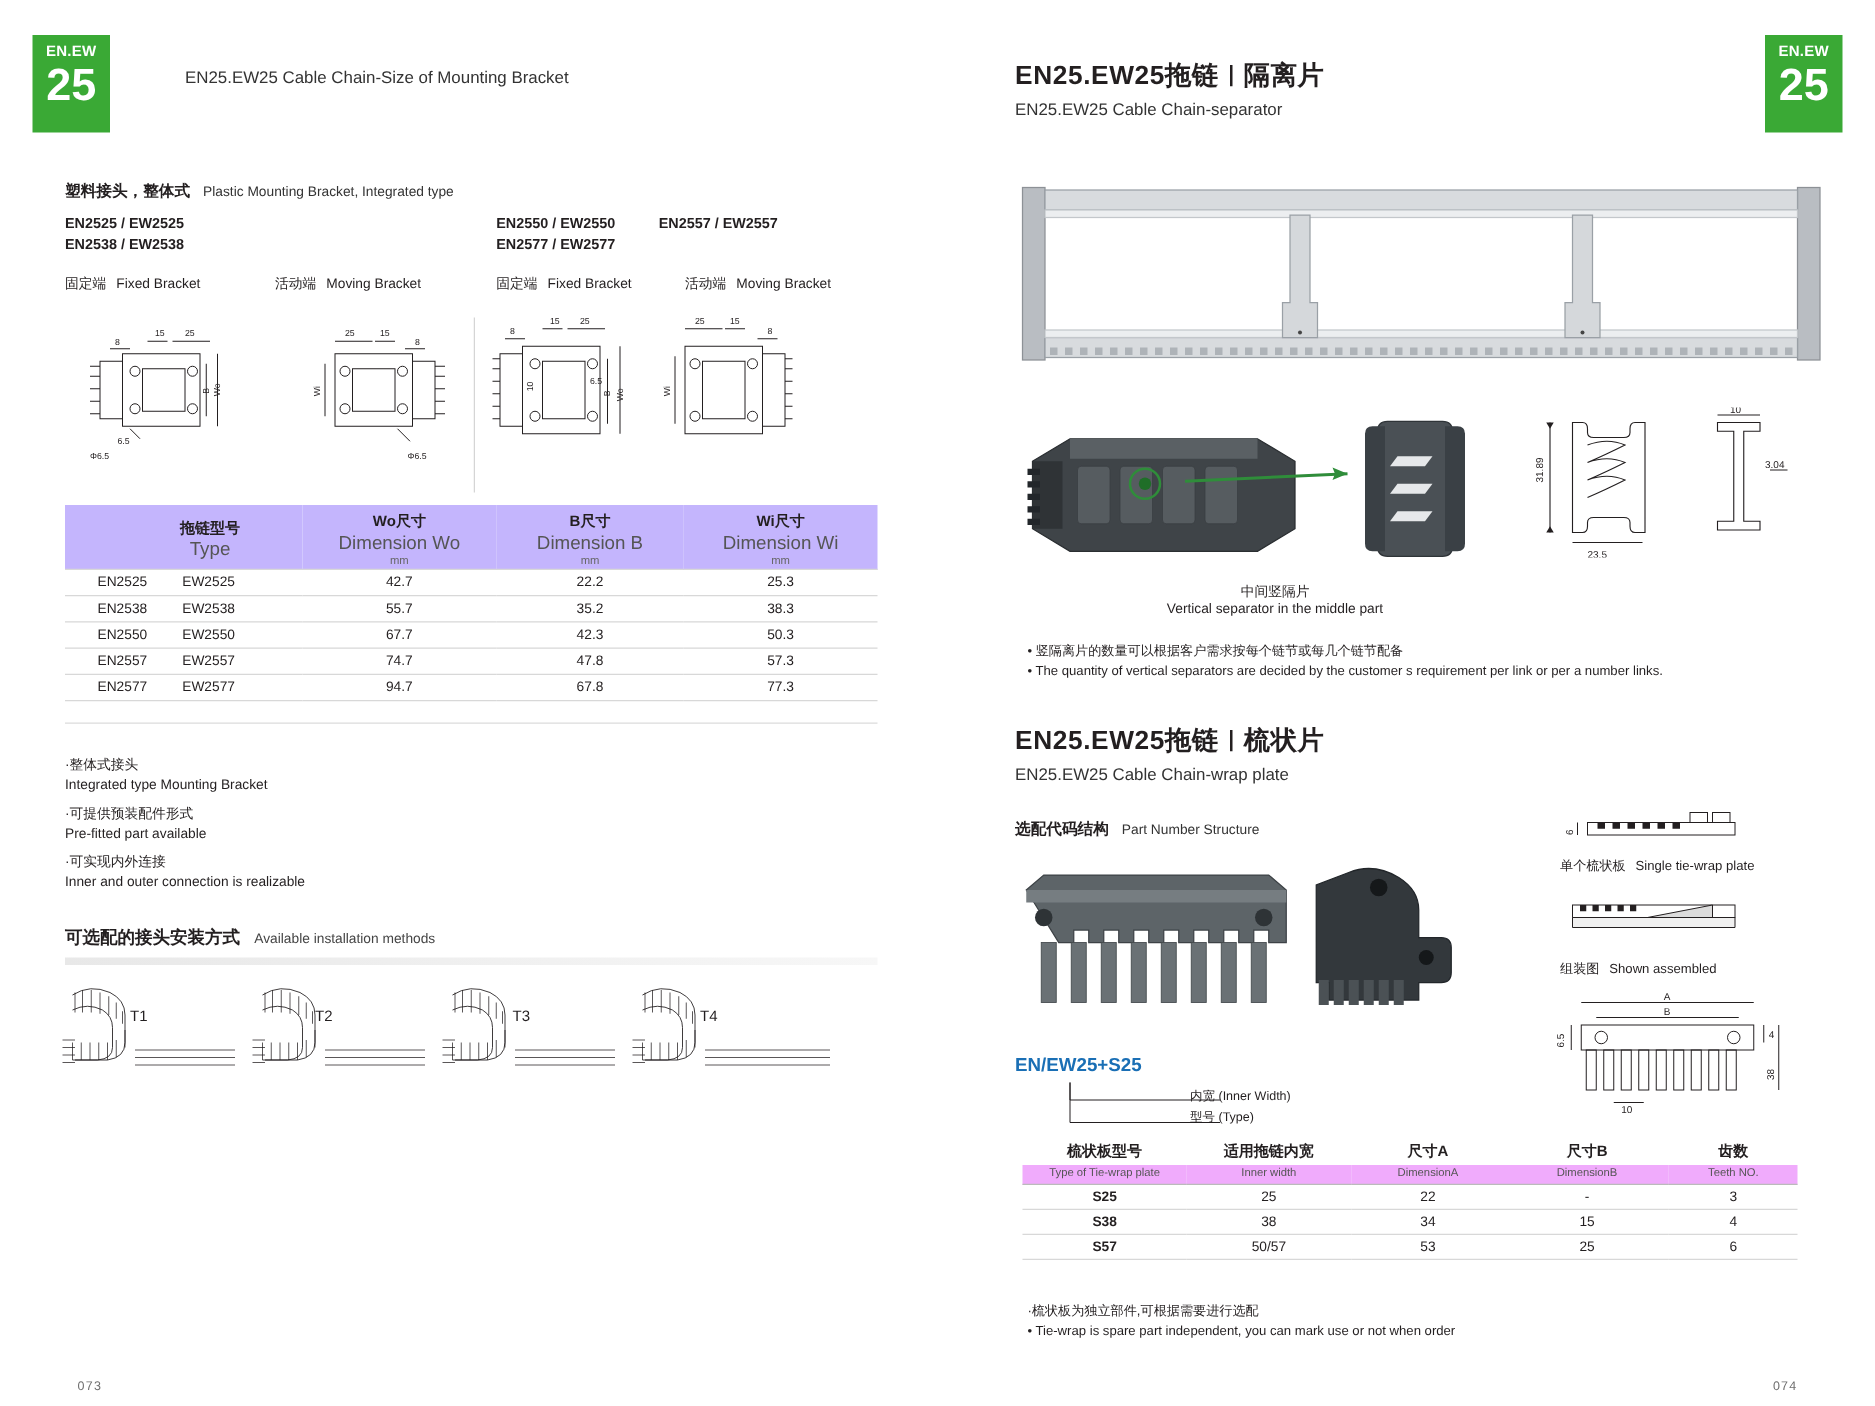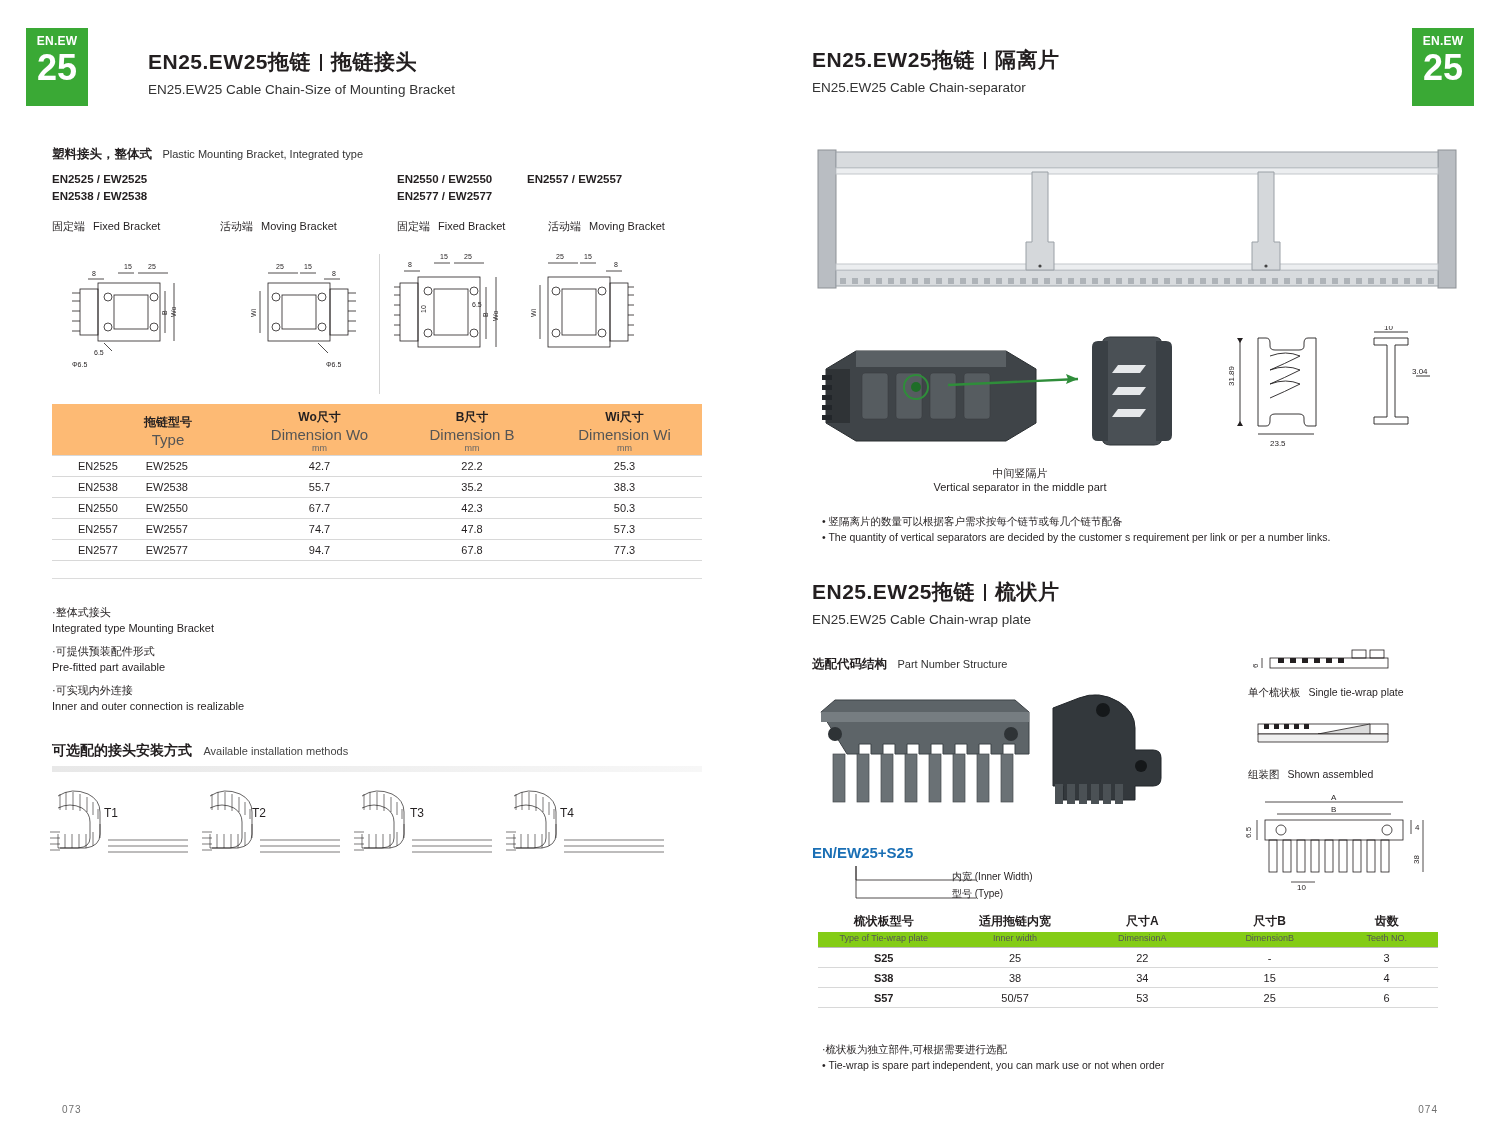--- a/index.html
+++ b/index.html
@@ -41,21 +41,21 @@
   .lbl-en { font-size:11px; color:#333; }
 
   .blk { position:absolute; }
 
   .models { font-size:11.5px; font-weight:bold; line-height:17px; }
   .fixmov { font-size:11px; }
 
   
   table.dim { border-collapse:collapse; font-size:11px; }
   table.dim th, table.dim td { padding:0; }
-  .thead-row { background:#fdba74; }
+  .thead-row { background:#c4b5fd; }
   .th-cn { font-weight:bold; font-size:12px; color:#231f20; }
   .th-en { font-weight:normal; font-size:15px; color:#555; }
   .th-mm { font-weight:normal; font-size:9px; color:#666; }
 
   .dim td { text-align:center; border-bottom:1px solid #d8d8d8; height:21px; font-size:11px; }
   .dim td.c1 { text-align:left; padding-left:26px; }
   .dim tr:last-child td { border-bottom:1px solid #d8d8d8; }
 
   .bullets { font-size:11px; line-height:16px; }
   .bullets .row { margin-bottom:7px; }
@@ -71,21 +71,21 @@
 
   .note { font-size:10.5px; line-height:16px; }
 
   
   table.tw { border-collapse:collapse; font-size:11px; width:620px; }
   table.tw td, table.tw th { text-align:center; }
   .tw .hcn { font-weight:bold; font-size:12px; padding-bottom:2px; }
   .tw .hen { font-size:9px; color:#555; font-weight:normal; padding-bottom:4px; }
   .tw tbody td { border-bottom:1px solid #d8d8d8; height:20px; }
   .tw thead tr.hdr-cn td { border-bottom:none; }
-  .tw thead tr.hdr-en td { border-bottom:1px solid #bbb; background:#84cc16;}
+  .tw thead tr.hdr-en td { border-bottom:1px solid #bbb; background:#f0abfc;}
 
   .code { font-size:15px; font-weight:bold; color:#1a6fb5; }
   .codeleg { font-size:10px; }
 
   svg { display:block; }
   .sm { font-size:8px; font-family:"Liberation Sans", sans-serif; fill:#231f20; }
   .sm7 { font-size:7px; font-family:"Liberation Sans", sans-serif; fill:#231f20; }
 
   .divider-v { position:absolute; width:1px; background:#d5d5d5; }
 </style>
@@ -97,23 +97,20 @@
   <div class="tab left">
     <div class="t1">EN.EW</div>
     <div class="t2">25</div>
   </div>
   <div class="tab right">
     <div class="t1">EN.EW</div>
     <div class="t2">25</div>
   </div>
 
   <div class="sec-title" id="left-title">
-    <div class="h-cn">
-      <span>EN25.EW25拖链</span><span class="bar"></span><span>拖链接头</span>
-    </div>
     <div class="h-en">EN25.EW25 Cable Chain-Size of Mounting Bracket</div>
   </div>
 
   <div class="blk" style="left:52px; top:128px;">
     <span class="lbl-cn-b">塑料接头，整体式</span>
     <span class="lbl-en" style="margin-left:6px;">Plastic Mounting Bracket, Integrated type</span>
   </div>
 
   <div class="blk models" style="left:52px; top:155px;">
     <div>EN2525 / EW2525</div>

